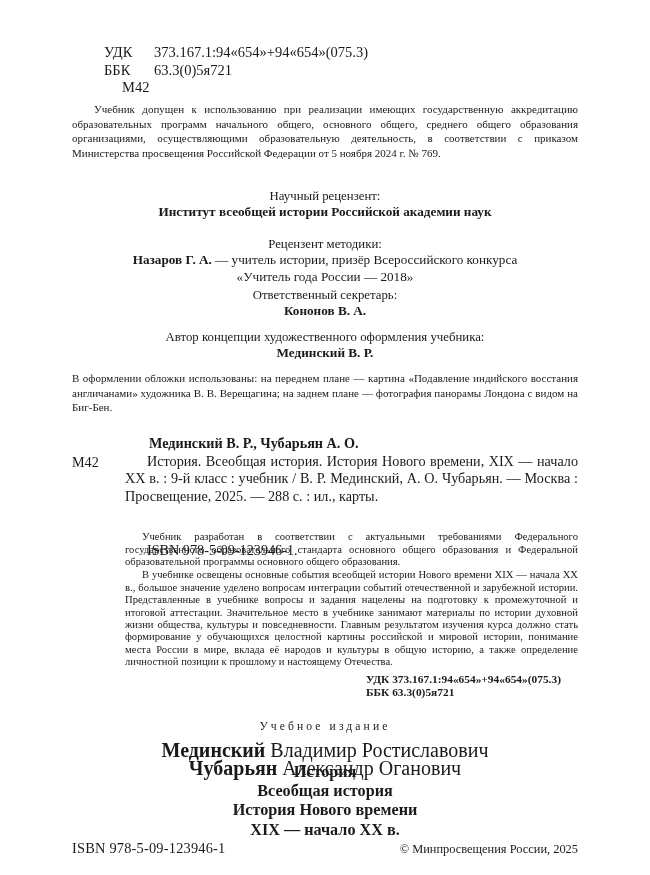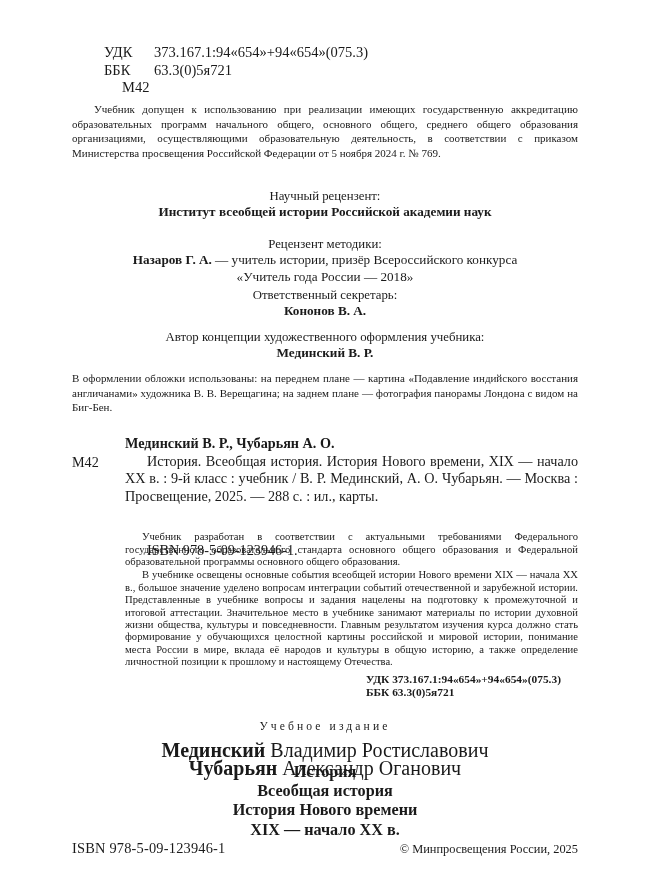--- a/index.html
+++ b/index.html
@@ -71,21 +71,21 @@
   
   .biblio {
     position: absolute;
     left: 72px;
     width: 506px;
     font-size: 14.2px;
     line-height: 17.6px;
   }
   .biblio-authors {
     font-weight: bold;
-    margin-left: 53px;
+    margin-left: 77px;
   }
   .biblio-mark {
     position: absolute;
     left: 0;
     top: 19px;
     font-size: 14.2px;
   }
   .biblio-body {
     margin-left: 53px;
     text-align: justify;

